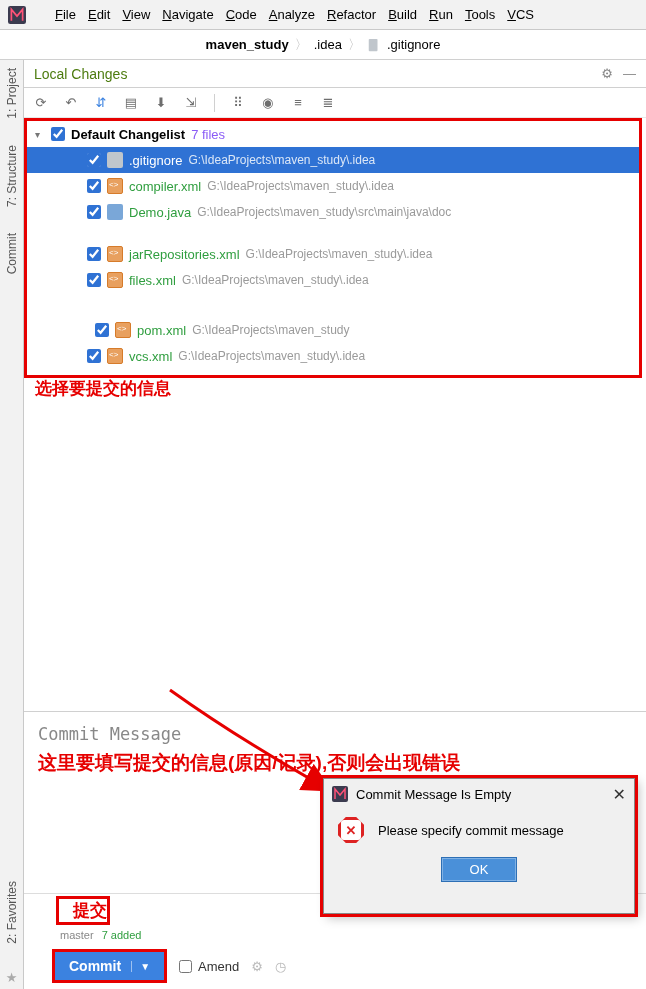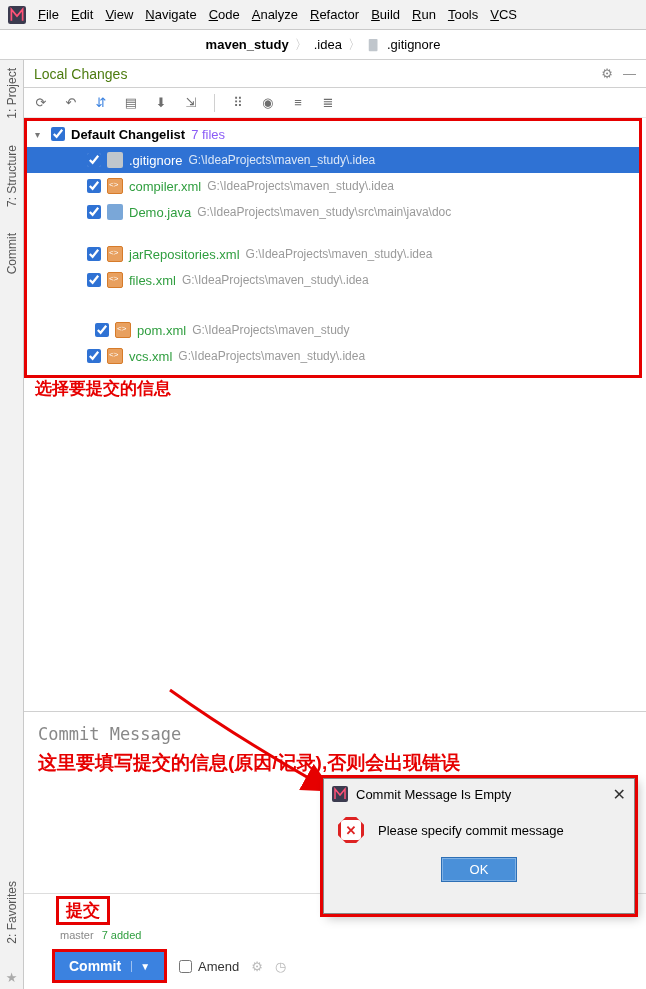--- a/index.html
+++ b/index.html
@@ -1,17 +1,17 @@
 <!DOCTYPE html>
 <html><head>
 <meta charset="utf-8">
 <style>
 * { margin: 0; padding: 0; box-sizing: border-box; font-family: "Segoe UI", Arial, sans-serif; }
 body { width: 646px; height: 989px; background: #fff; overflow: hidden; font-size: 13px; color: #000; }
-.menubar { display: flex; align-items: center; height: 30px; padding: 0 4px; gap: 0; background: #f2f2f2; border-bottom: 1px solid #c9c9c9; }
+.menubar { display: flex; align-items: center; height: 30px; padding: 0 4px; gap: 17px; background: #f2f2f2; border-bottom: 1px solid #c9c9c9; }
 .menubar .logo { width: 18px; height: 18px; margin: 0 6px 0 4px; }
 .menubar .mi { padding: 2px 6px; cursor: pointer; }
 .menubar .mi u { text-decoration: underline; }
 .breadcrumb { display: flex; align-items: center; height: 30px; padding: 0 12px; gap: 6px; background: #fff; border-bottom: 1px solid #d0d0d0; justify-content: center; }
 .breadcrumb .seg { font-weight: bold; }
 .breadcrumb .sep { color: #bbb; }
 .breadcrumb .icon-sm { width: 14px; height: 14px; }
 .main-row { display: flex; height: calc(989px - 60px); }
 .sidebar { width: 24px; min-width: 24px; background: #f2f2f2; border-right: 1px solid #c9c9c9; display: flex; flex-direction: column; align-items: center; padding-top: 4px; gap: 18px; }
 .vtab { writing-mode: vertical-rl; transform: rotate(180deg); font-size: 12px; color: #555; padding: 4px 2px; cursor: pointer; display: flex; align-items: center; gap: 4px; }
@@ -45,21 +45,21 @@
 .commit-red2 { color: #e60000; font-size: 19px; font-weight: bold; padding: 2px 14px; }
 .arrow-zone { position: relative; height: 115px; }
 .dialog { position: absolute; left: 323px; top: 778px; width: 312px; height: 136px; background: #f0f0f0; border: 1px solid #888; box-shadow: 4px 4px 10px rgba(0,0,0,.25); outline: 3px solid #e60000; }
 .dlg-title { display: flex; align-items: center; height: 30px; padding: 0 8px; gap: 8px; font-size: 13px; }
 .dlg-close { margin-left: auto; font-size: 16px; color: #333; cursor: pointer; }
 .dlg-body { display: flex; align-items: center; gap: 14px; padding: 8px 14px; }
 .err-icon { width: 26px; height: 26px; background: #fff; border: 3px solid #d22; border-radius: 6px; clip-path: polygon(30% 0,70% 0,100% 30%,100% 70%,70% 100%,30% 100%,0 70%,0 30%); display: flex; align-items: center; justify-content: center; color: #d22; font-weight: bold; }
 .dlg-btns { display: flex; justify-content: center; padding: 6px; }
 .ok-btn { background: #4a90d9; color: #fff; border: 1px solid #2d6fb5; padding: 4px 28px; font-size: 13px; cursor: pointer; box-shadow: inset 0 0 0 1px rgba(255,255,255,.3); }
 .bottom-area { border-top: 1px solid #ddd; }
-.submit-note-box { border: 3px solid #e60000; margin: 2px 12px 0 32px; width: 54px; text-align: center; }
+.submit-note-box { border: 3px solid #e60000; margin: 2px 12px 0 32px; width: 54px; text-align: right; }
 .submit-note { color: #e60000; font-size: 17px; font-weight: bold; }
 .branch-row { display: flex; align-items: center; gap: 8px; padding: 4px 0 4px 36px; font-size: 11px; }
 .branch { color: #888; }
 .added { color: #2f9e3f; }
 .commit-row { display: flex; align-items: center; gap: 12px; padding: 4px 6px 6px 28px; }
 .commit-btn-wrap { border: 3px solid #e60000; display: inline-flex; }
 .commit-btn { background: #3b82e0; color: #fff; border: none; padding: 6px 14px; font-size: 14px; font-weight: bold; cursor: pointer; display: flex; align-items: center; gap: 10px; }
 .commit-btn .dd { border-left: 1px solid rgba(255,255,255,.5); padding-left: 8px; font-size: 10px; }
 .amend { display: flex; align-items: center; gap: 6px; color: #333; }
 .gear2, .clock2 { color: #bbb; }

